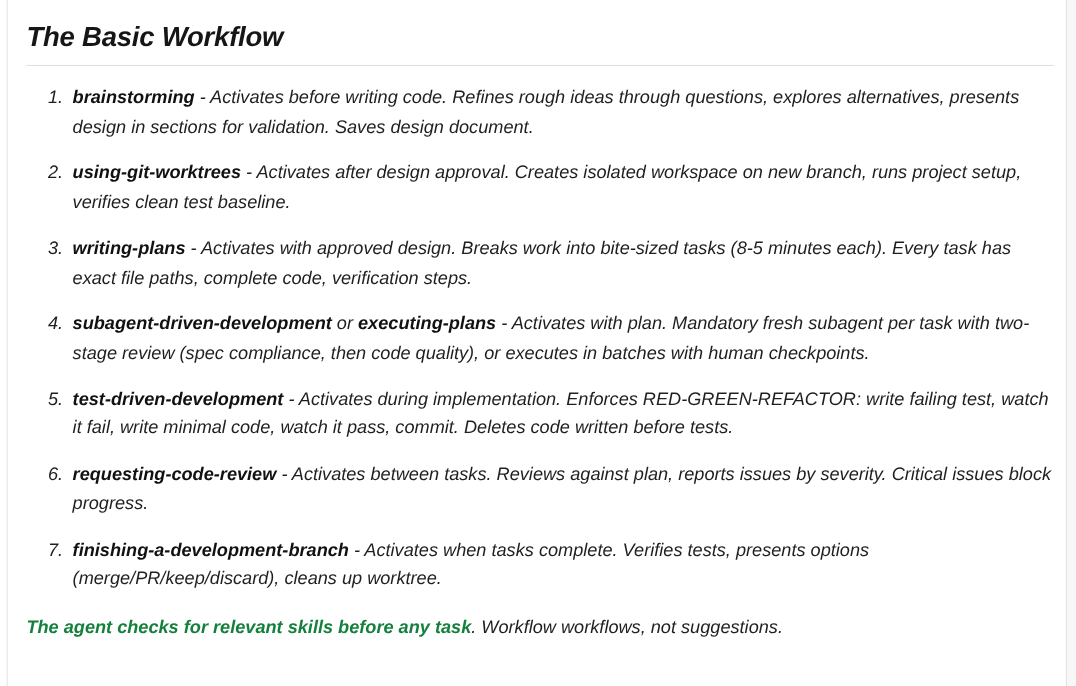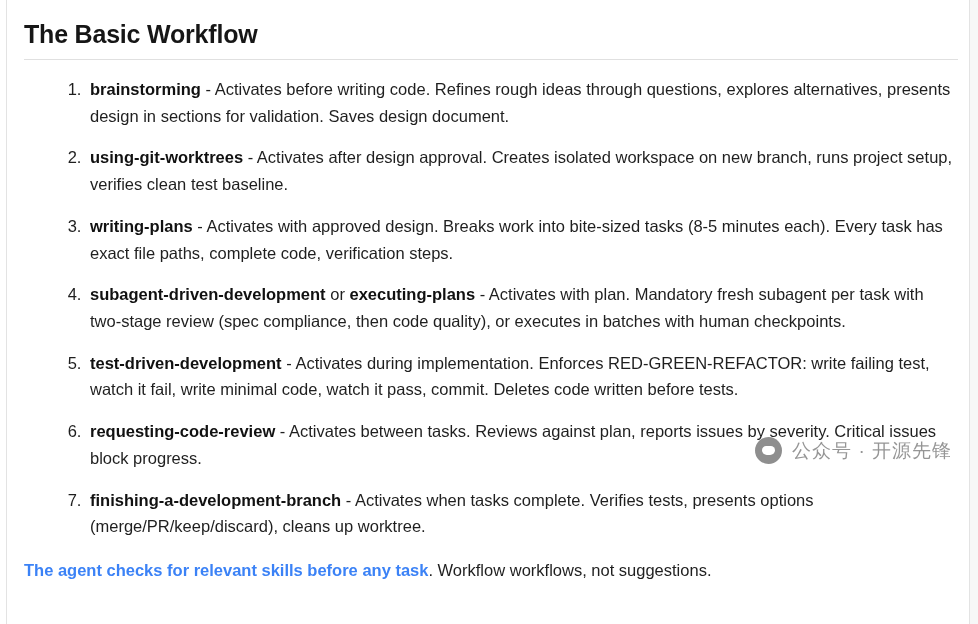--- a/index.html
+++ b/index.html
@@ -15,20 +15,21 @@
     overflow: hidden;
     position: relative;
   }
   .page {
     position: relative;
     width: 978px;
     height: 488px;
     box-sizing: border-box;
     padding: 14px 22px 0 22px;
     background: #ffffff;
+    font-style: italic;
   }
   .edge-left {
     position: absolute;
     left: 0; top: 0;
     width: 6px; height: 624px;
     background: #ffffff;
     border-right: 1px solid #e3e3e3;
   }
   .edge-right {
     position: absolute;
@@ -54,38 +55,37 @@
     margin: 0;
     padding-left: 40px;
     list-style-type: decimal;
     font-size: 16.5px;
     line-height: 1.62;
     color: #1f1f1f;
   }
   ol.workflow > li {
     margin-bottom: 15px;
     padding-left: 4px;
-    margin-left: 24px;
   }
   ol.workflow > li::marker {
     color: #1f1f1f;
   }
   .skill {
     font-weight: bold;
     color: #111111;
   }
   .closing {
     margin: 18px 0 0 2px;
     font-size: 16.5px;
     line-height: 1.55;
     color: #1f1f1f;
   }
   .closing .lead {
     font-weight: bold;
-    color: #3b82f6;
+    color: #15803d;
   }
   .watermark {
     position: absolute;
     right: 26px;
     bottom: 24px;
     display: flex;
     align-items: center;
     gap: 10px;
     opacity: 0.62;
     pointer-events: none;
@@ -153,18 +153,14 @@
     </li>
     <li>
       <span class="skill">finishing-a-development-branch</span><span> - Activates when tasks complete. Verifies tests, presents options (merge/PR/keep/discard), cleans up worktree.</span>
     </li>
   </ol>
 
   <p class="closing">
     <span class="lead">The agent checks for relevant skills before any task</span><span>. Workflow workflows, not suggestions.</span>
   </p>
 
-  <div class="watermark">
-    <span class="wm-logo"></span>
-    <span class="wm-text">公众号 · 开源先锋</span>
-  </div>
 
 </div>
 
 </body></html>

